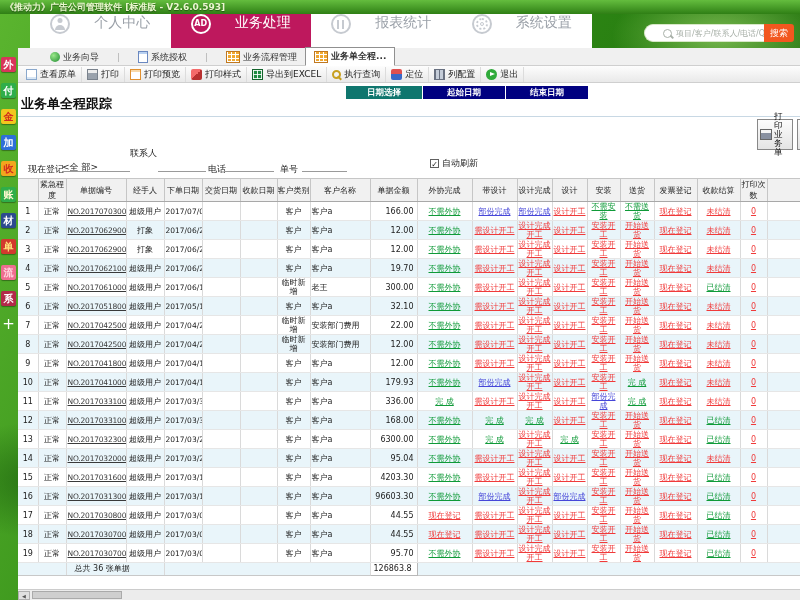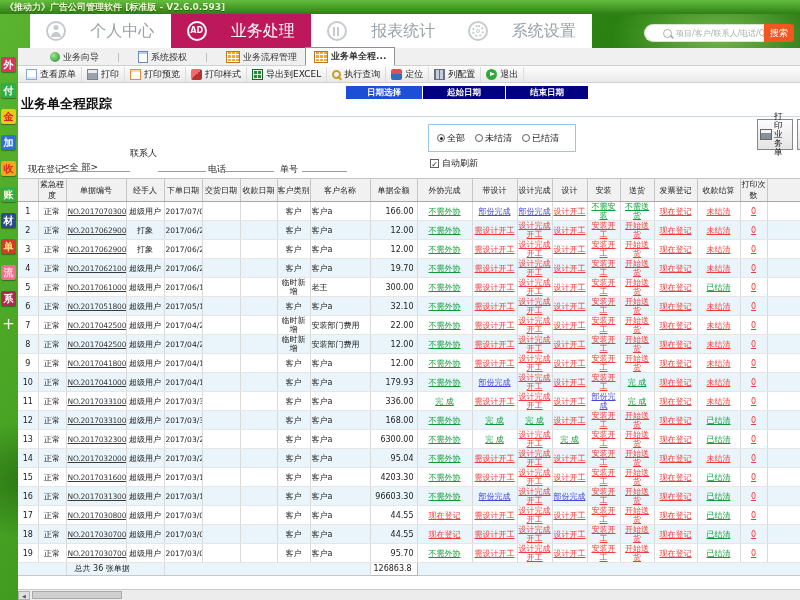--- a/index.html
+++ b/index.html
@@ -14,21 +14,21 @@
       radial-gradient(ellipse 220px 120px at 98% 70%, rgba(160,230,90,.35), transparent 60%),
       radial-gradient(ellipse 200px 110px at 40% 95%, rgba(8,60,4,.4), transparent 60%),
       linear-gradient(115deg,#5bb52f 0%,#2f8a15 45%,#1c660b 100%);
   }
   
   .titlebar{position:absolute;left:0;top:0;width:800px;height:14px;
     background:linear-gradient(#64bd3e,#2f7f15);color:#eaf8cf;font-size:9px;line-height:14px;
     font-weight:bold;padding-left:5px;box-sizing:border-box;text-shadow:0 1px 1px rgba(0,0,0,.4);white-space:nowrap}
   
   .navbar{position:absolute;left:30px;top:14px;width:562px;height:34px;background:#fff;display:flex}
-  .nav-tab{flex:1;display:flex;align-items:center;justify-content:center;gap:24px;font-size:16px;color:#9aa0a8;height:100%}
+  .nav-tab{flex:1;display:flex;justify-content:center;gap:24px;font-size:14px;color:#9aa0a8;height:100%}
   .nav-tab.active{background:#be185d;color:#fff}
   .tab-icon{width:20px;height:20px;border:2px solid #c6cad0;border-radius:50%;box-sizing:border-box;position:relative;flex:0 0 auto}
   .nav-tab.active .tab-icon{border-color:#fff}
   [data-name="user-icon"]::before{content:"";position:absolute;left:50%;top:2px;transform:translateX(-50%);width:5px;height:5px;border-radius:50%;background:#c6cad0}
   [data-name="user-icon"]::after{content:"";position:absolute;left:50%;bottom:2px;transform:translateX(-50%);width:10px;height:5px;border-radius:5px 5px 0 0;background:#c6cad0}
   [data-name="archive-icon"]::before{content:"";position:absolute;left:3px;top:4px;right:3px;bottom:4px;background:repeating-linear-gradient(to bottom,#c6cad0 0 1.5px,transparent 1.5px 4px)}
   [data-name="ad-badge-icon"]::before{content:"AD";position:absolute;left:0;right:0;top:50%;transform:translateY(-52%);text-align:center;font-size:8px;font-weight:bold;color:#fff}
   [data-name="chart-icon"]::before{content:"";position:absolute;left:4px;right:4px;bottom:3px;height:9px;background:repeating-linear-gradient(90deg,#c6cad0 0 2px,transparent 2px 4.5px)}
   [data-name="gear-icon"]::before{content:"";position:absolute;inset:2px;border:2px dotted #c6cad0;border-radius:50%;box-sizing:border-box}
   [data-name="gear-icon"]::after{content:"";position:absolute;inset:6px;border:1px solid #c6cad0;border-radius:50%}
@@ -228,21 +228,21 @@
         <span class="tool-icon" data-name="exit-icon"></span>
         <span data-name="toolbar-button-label">退出</span>
       </div>
     </div>
 
   <div class="content" data-name="content-area">
     <div class="page-title" data-name="page-title">业务单全程跟踪</div>
 
     <div class="datefilter" data-name="date-filter">
       <div class="df-headers" data-name="date-filter-headers">
-          <div class="df-h" data-name="date-filter-header-日期选择" style="background: #1d4ed8;">日期选择</div>
+          <div class="df-h" data-name="date-filter-header-日期选择" style="background: #0f766e;">日期选择</div>
           <div class="df-h" data-name="date-filter-header-起始日期" style="background: rgb(0, 0, 128);">起始日期</div>
           <div class="df-h" data-name="date-filter-header-结束日期" style="background: rgb(0, 0, 128);">结束日期</div>
         </div>
     </div>
 
     <div class="sepline" data-name="separator-line"></div>
 
     <div data-name="filter-form" id="form-area">
         <span class="ffield" data-name="form-label-往来单位" style="left: 10px; top: 80px;">现在登记</span>
         <span class="fline" data-name="form-field-往来单位" style="left: 44px; top: 78px; width: 68px;">&lt;全 部&gt;</span>
@@ -253,34 +253,20 @@
         <span class="ffield" data-name="form-label-单号" style="left: 262px; top: 80px;">单号</span>
         <span class="fline" data-name="form-field-单号" style="left: 284px; top: 78px; width: 45px;"></span>
         <span class="ffield" data-name="form-label-经 手 人" style="left: 10px; top: 99px;">经 手 人</span>
         <span class="fline" data-name="form-field-经 手 人" style="left: 44px; top: 97px; width: 68px;">&lt;全 部&gt;</span>
         <span class="ffield" data-name="form-label-QQ" style="left: 114px; top: 99px;">QQ</span>
         <span class="fline" data-name="form-field-QQ" style="left: 140px; top: 97px; width: 48px;"></span>
         <span class="ffield" data-name="form-label-地址" style="left: 187px; top: 99px;">地址</span>
         <span class="fline" data-name="form-field-地址" style="left: 206px; top: 97px; width: 123px;"></span>
       </div>
 
-    <div class="radiobox" data-name="settle-status-radio-group" id="radio-box">
-        <span class="ropt" data-name="radio-option-全部">
-          <span class="rdot sel" data-name="radio-icon"></span>
-          <span data-name="radio-label">全部</span>
-        </span>
-        <span class="ropt" data-name="radio-option-未结清">
-          <span class="rdot" data-name="radio-icon"></span>
-          <span data-name="radio-label">未结清</span>
-        </span>
-        <span class="ropt" data-name="radio-option-已结清">
-          <span class="rdot" data-name="radio-icon"></span>
-          <span data-name="radio-label">已结清</span>
-        </span>
-      </div>
 
     <div class="autorf" data-name="auto-refresh-checkbox">
       <span class="cb" data-name="checkbox-icon">✓</span>
       <span data-name="auto-refresh-label">自动刷新</span>
     </div>
 
     <div class="print-btn" data-name="print-order-button">
       <span class="pr-ic" data-name="printer-icon-small"></span>
       <span class="txt" data-name="print-order-label">打印业务单</span>
     </div>

